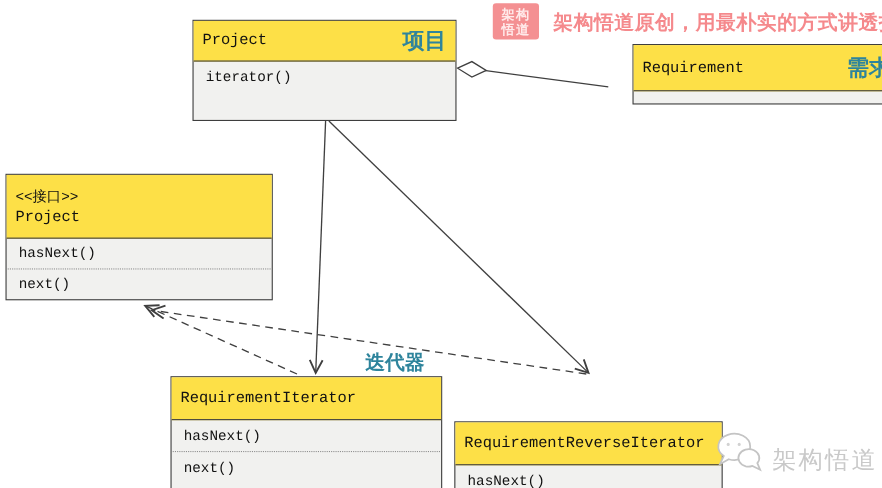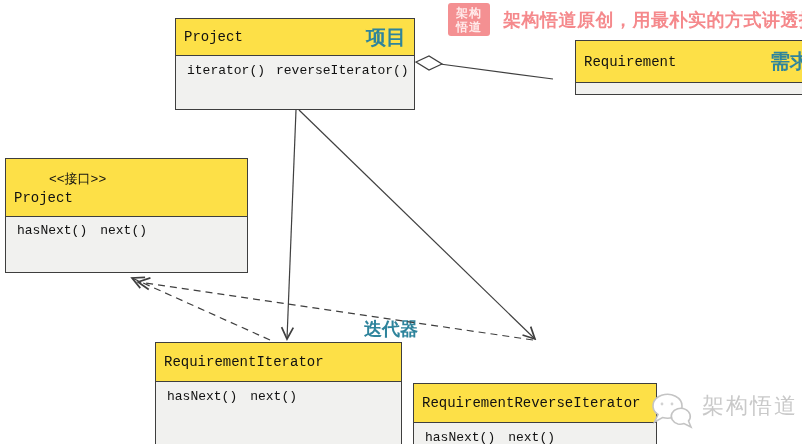--- a/index.html
+++ b/index.html
@@ -7,23 +7,23 @@
        font-family:"Liberation Sans","DejaVu Sans",sans-serif;}
   .canvas{position:absolute;inset:0;width:802px;height:444px;}
 
   
   .uml-box{position:absolute;background:#f1f1ef;border:1.5px solid #3e3e3e;box-sizing:border-box;}
   .uml-title{background:#fde047;border-bottom:1.5px solid #3e3e3e;display:flex;align-items:center;
              justify-content:space-between;padding:0 8px;box-sizing:border-box;text-align:right;}
   .uml-title.stacked{flex-direction:column;align-items:stretch;justify-content:center;gap:2px;}
   .title-row{display:flex;align-items:center;justify-content:space-between;}
   .cls-name{font-family:"Liberation Mono","DejaVu Sans Mono",monospace;font-size:14px;color:#111;white-space:nowrap;}
-  .stereotype{font-family:"Liberation Mono","DejaVu Sans Mono",monospace;font-size:13px;color:#111;margin-left:35px;}
+  .stereotype{font-family:"Liberation Mono","DejaVu Sans Mono",monospace;font-size:13px;color:#111;}
   .cn-label{font-weight:bold;font-size:20px;color:#2e849c;white-space:nowrap;}
-  .uml-body{display:flex;flex-direction:row;}
+  .uml-body{display:flex;flex-direction:column;}
   .method{font-family:"Liberation Mono","DejaVu Sans Mono",monospace;font-size:13px;color:#111;
           padding-left:11px;display:flex;align-items:center;}
   .dotsep{height:0;border-top:1.5px dotted #8f8f8f;margin:0 1px;}
 
   #box-project{left:175px;top:18px;width:240px;height:92px;}
   #box-project .uml-title{height:37px;}
   #box-project .method{height:27px;}
   #box-project .uml-body{padding-top:1px;}
 
   #box-requirement{left:575px;top:40px;width:244px;height:55px;}
@@ -35,33 +35,33 @@
 
   #box-reqiter{left:155px;top:342px;width:247px;height:123px;}
   #box-reqiter .uml-title{height:39px;}
   #box-reqiter .method{height:28px;}
 
   #box-reqreviter{left:413px;top:342px;width:244px;height:98px;margin-top:41px;}
   #box-reqreviter .uml-title{height:39px;}
   #box-reqreviter .method{height:28px;}
 
   
-  .float-label{position:absolute;font-weight:bold;font-size:18px;color:#2e849c;white-space:nowrap;margin-left:32px;}
+  .float-label{position:absolute;font-weight:bold;font-size:18px;color:#2e849c;white-space:nowrap;}
   #label-iter{left:332px;top:317px;}
   #label-reviter{right:145px;top:317px;}
 
   
   .logo-badge{position:absolute;left:448px;top:3px;width:42px;height:33px;background:#f49092;
               border-radius:3px;display:flex;flex-direction:column;align-items:center;justify-content:center;}
   .logo-badge span{color:#ffeaea;font-size:12px;line-height:14px;font-weight:bold;letter-spacing:1px;}
   .tagline{position:absolute;left:503px;top:8px;width:296px;color:#f5898c;font-weight:bold;
            font-size:18px;letter-spacing:0.5px;white-space:nowrap;}
 
   
-  .watermark{position:absolute;left:648px;top:391px;display:flex;align-items:flex-start;gap:6px;}
+  .watermark{position:absolute;left:648px;top:391px;display:flex;align-items:flex-end;gap:6px;}
   .wm-text{font-size:22px;color:#c9c9c9;letter-spacing:2px;text-shadow:1px 1px 0 #ffffff;}
 
   
   svg.connectors{position:absolute;inset:0;pointer-events:none;}
 </style>
 </head>
 <body>
 
 <div class="canvas">
 
@@ -71,21 +71,20 @@
   </div>
   <div class="tagline">架构悟道原创，用最朴实的方式讲透技术</div>
 
   <div class="uml-box" id="box-project">
     <div class="uml-title">
       <span class="cls-name">Project</span>
       <span class="cn-label">项目</span>
     </div>
     <div class="uml-body">
       <div class="method">iterator()</div>
-      <div class="method">reverseIterator()</div>
     </div>
   </div>
 
   <div class="uml-box" id="box-requirement">
     <div class="uml-title">
       <span class="cls-name">Requirement</span>
       <span class="cn-label">需求</span>
     </div>
     <div class="uml-body"></div>
   </div>

